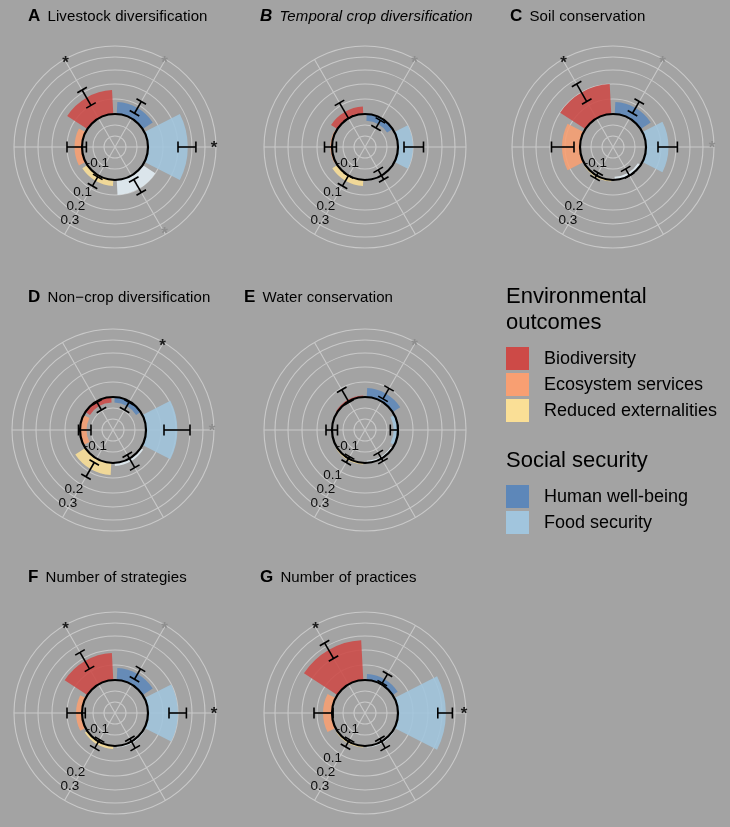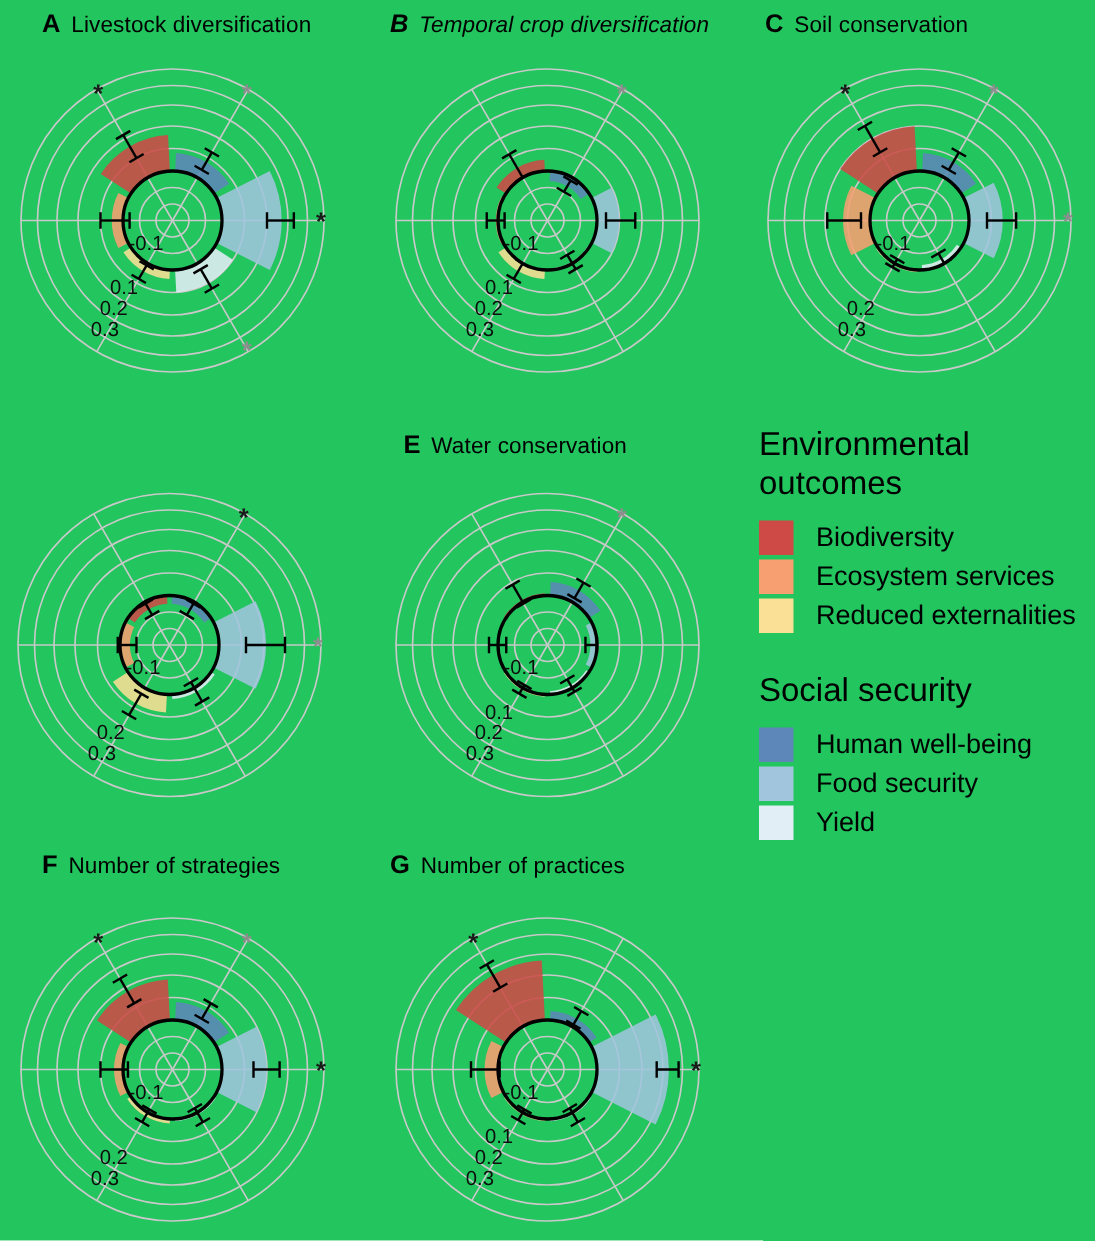--- a/index.html
+++ b/index.html
@@ -1,16 +1,16 @@
 <!DOCTYPE html>
 <html><head>
 <meta charset="utf-8">
 <style>
   html,body{margin:0;padding:0;background:#ffffff;}
-  #figure{position:relative;width:730px;height:827px;background:#22c55e;
+  #figure{position:relative;width:730px;height:827px;background:#a3a3a3;
           font-family:"Liberation Sans",sans-serif;overflow:hidden;}
   .panel-title{position:absolute;white-space:nowrap;color:#000;}
   .panel-title .letter{font-weight:bold;font-size:17px;letter-spacing:.2px;}
   .panel-title .txt{font-size:15px;margin-left:7px;letter-spacing:.1px;}
   svg.polar-chart{position:absolute;display:block;}
   
   #legend{position:absolute;left:506px;top:283px;width:224px;}
   .legend-group-title{font-size:22px;color:#000;margin-bottom:10px;}
   .legend-group{margin-bottom:24px;}
   .legend-row{display:flex;align-items:center;height:26px;}
@@ -24,21 +24,24 @@
 
   <div class="panel-title" style="left:28px;top:6px;">
     <span class="letter">A</span><span class="txt">Livestock diversification</span>
   </div>
   <div class="panel-title" style="left:260px;top:6px;font-style:italic;">
     <span class="letter">B</span><span class="txt">Temporal crop diversification</span>
   </div>
   <div class="panel-title" style="left:510px;top:6px;">
     <span class="letter">C</span><span class="txt">Soil conservation</span>
   </div>
-  <div class="panel-title" style="left:269px;top:287px;text-align:right;">
+  <div class="panel-title" style="left:28px;top:287px;">
+    <span class="letter">D</span><span class="txt">Non−crop diversification</span>
+  </div>
+  <div class="panel-title" style="left:244px;top:287px;text-align:right;">
     <span class="letter">E</span><span class="txt">Water conservation</span>
   </div>
   <div class="panel-title" style="left:260px;top:567px;">
     <span class="letter">G</span><span class="txt">Number of practices</span>
   </div>
   <div class="panel-title" style="left:28px;top:567px;">
     <span class="letter">F</span><span class="txt">Number of strategies</span>
   </div>
 
   <svg class="polar-chart" style="left:0px;top:32px;" width="230" height="230">
@@ -465,19 +468,15 @@
     <div class="legend-group">
       <div class="legend-group-title">Social security</div>
       <div class="legend-row">
         <span class="legend-swatch" style="background: rgb(93, 135, 185);"></span>
         <span class="legend-label">Human well-being</span>
       </div>
       <div class="legend-row">
         <span class="legend-swatch" style="background: rgb(161, 197, 221);"></span>
         <span class="legend-label">Food security</span>
       </div>
-      <div class="legend-row">
-        <span class="legend-swatch" style="background: rgb(226, 238, 245);"></span>
-        <span class="legend-label">Yield</span>
-      </div>
     </div>
   </div>
 </div>
 
 </body></html>

